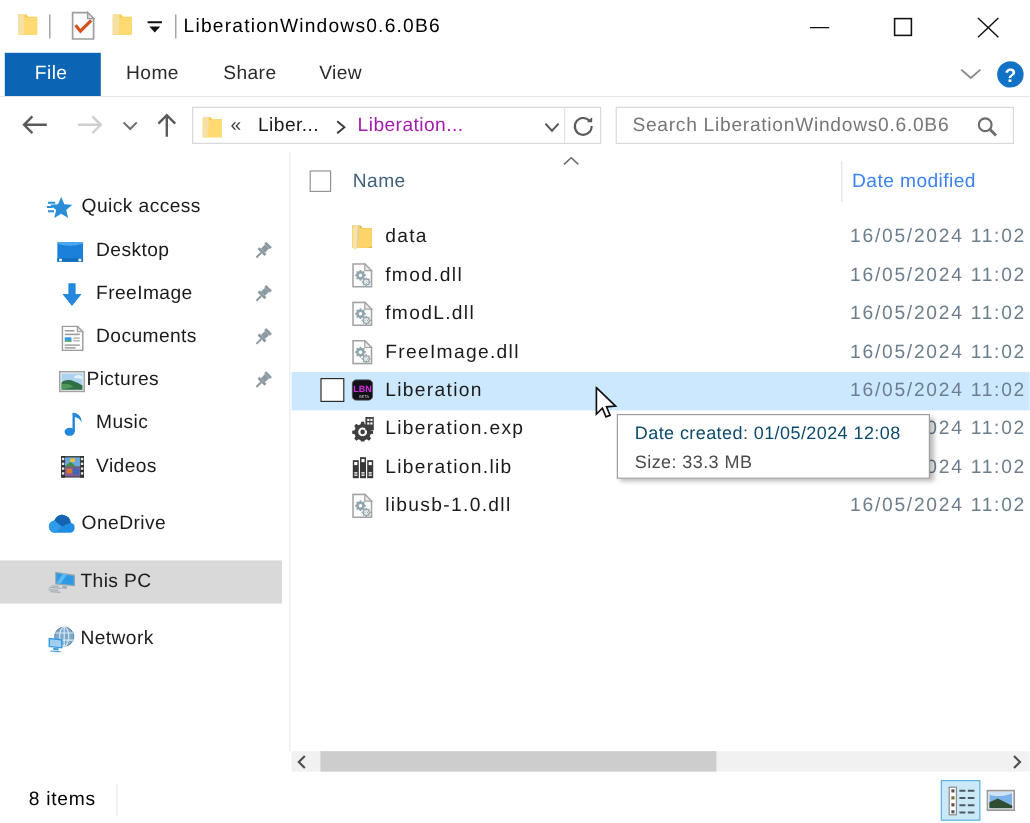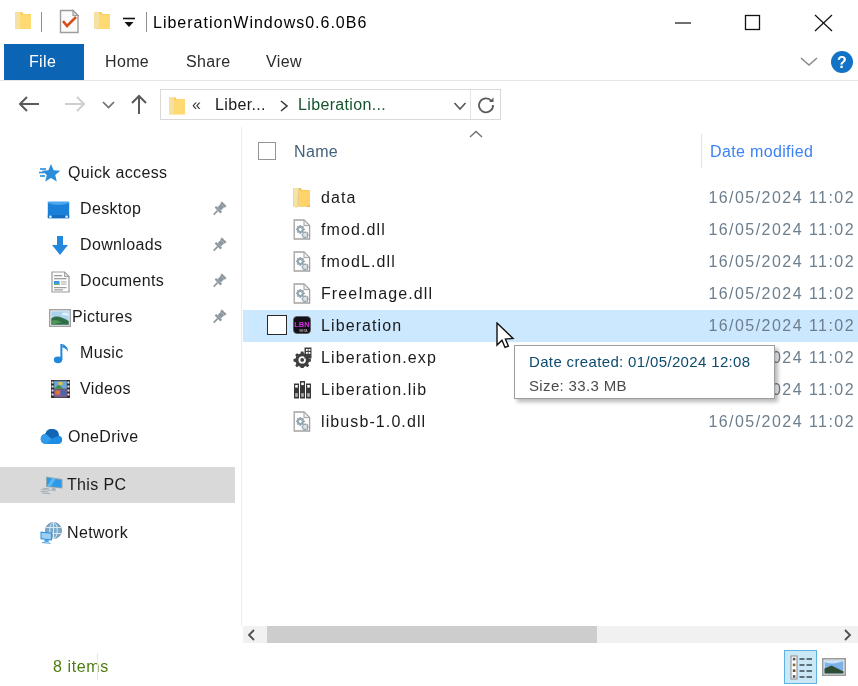--- a/index.html
+++ b/index.html
@@ -109,32 +109,39 @@
     <svg class="abs" style="left:7px;top:6px;" width="18" height="19" viewBox="0 0 18 19">
       <path d="M1 1.5 h6.5 l1.3 1.8 H17 v15 H1 Z" fill="#fcc94b"></path>
       <path d="M1 3.8 H17 V18.3 H1 Z" fill="#ffd972"></path>
       <path d="M1 1.5 h5 l-0.9 16.8 H1 Z" fill="#f5e1a4"></path>
     </svg>
     <div class="txt" style="left:31px;top:7px;color:#3a3a3a;">«</div>
     <div class="txt" style="left:54px;top:7px;color:#1a1a1a;">Liber...</div>
     <svg class="abs" style="left:117px;top:9px;" width="12" height="14" viewBox="0 0 12 14">
       <path d="M3 2 L9 7 L3 12" fill="none" stroke="#3a3a3a" stroke-width="1.6"></path>
     </svg>
-    <div class="txt" style="left:137px;top:7px;color:#14532d;">Liberation...</div>
+    <div class="txt" style="left:137px;top:7px;color:#a21caf;">Liberation...</div>
     <svg class="abs" style="left:291px;top:11px;" width="16" height="11" viewBox="0 0 16 11">
       <path d="M2.5 2 L8 8 L13.5 2" fill="none" stroke="#5a5a5a" stroke-width="1.7"></path>
     </svg>
     <div class="abs" style="left:309px;top:0;width:1px;height:29px;background:#e4e4e4;"></div>
 
     <svg class="abs" style="left:315px;top:5px;" width="20" height="20" viewBox="0 0 20 20">
       <path d="M15.5 6 A7 7 0 1 0 17 10" fill="none" stroke="#5a5a5a" stroke-width="1.8"></path>
       <path d="M17.5 2.5 v4.4 h-4.4 Z" fill="#5a5a5a"></path>
     </svg>
   </div>
 
+  <div class="abs" style="left:513px;top:8px;width:332px;height:31px;border:1px solid #d9d9d9;background:#fff;box-sizing:border-box;">
+    <div class="txt" style="left:13px;top:7px;color:#777;letter-spacing:0.6px;">Search LiberationWindows0.6.0B6</div>
+    <svg class="abs" style="left:299px;top:6px;" width="19" height="19" viewBox="0 0 19 19">
+      <circle cx="8" cy="8" r="5.3" fill="none" stroke="#6c6c6c" stroke-width="1.8"></circle>
+      <line x1="12" y1="12" x2="17" y2="17" stroke="#6c6c6c" stroke-width="2.4"></line>
+    </svg>
+  </div>
 </div>
 
 <div id="sidebar" class="abs" style="left:0;top:127px;width:240px;height:501px;">
 
   <div class="abs" style="left:0;top:340px;width:235px;height:36px;background:#d9d9d9;"></div>
 
   <svg class="abs" style="left:39px;top:36px;" width="22" height="20" viewBox="0 0 22 20">
     <path d="M12 1 l2.6 6.2 6.7 0.5 -5.1 4.4 1.6 6.5 -5.8 -3.5 -5.8 3.5 1.6 -6.5 -5.1 -4.4 6.7 -0.5 Z" fill="#2b8dd8"></path>
     <line x1="1" y1="6" x2="7" y2="6" stroke="#2b8dd8" stroke-width="1.6"></line>
     <line x1="0" y1="9.5" x2="5" y2="9.5" stroke="#2b8dd8" stroke-width="1.6"></line>
@@ -147,21 +154,21 @@
     <path d="M0.8 2 c6 2.5 15 2.5 21.4 0 v-1.2 H0.8 Z" fill="#4ba6ef"></path>
     <rect x="0.8" y="14.2" width="21.4" height="3" fill="#156dbd"></rect>
     <rect x="2.2" y="14.6" width="2.4" height="2.2" fill="#eaf4fd"></rect>
     <rect x="18.4" y="14.6" width="2.4" height="2.2" fill="#eaf4fd"></rect>
   </svg>
   <div class="txt" style="left:80px;top:74px;">Desktop</div>
 
   <svg class="abs" style="left:50px;top:108px;" width="20" height="21" viewBox="0 0 20 21">
     <path d="M7 1 h6 v9 h5 L10 20 L2 10 h5 Z" fill="#2287dd"></path>
   </svg>
-  <div class="txt" style="left:80px;top:110px;">Downloads</div>
+  <div class="txt" style="left:80px;top:110px;">FreeImage</div>
 
   <svg class="abs" style="left:51px;top:144px;" width="19" height="22" viewBox="0 0 19 22">
     <path d="M1 1 H13.5 l4.5 4.5 V21 H1 Z" fill="#fdfdfd" stroke="#9b9b9b" stroke-width="1.2"></path>
     <path d="M13.5 1 l4.5 4.5 h-4.5 Z" fill="#e4e4e4" stroke="#9b9b9b" stroke-width="0.9"></path>
     <rect x="3" y="4" width="8" height="1.3" fill="#9c9c9c"></rect>
     <rect x="3" y="7" width="12.5" height="1.3" fill="#9c9c9c"></rect>
     <path d="M3 10 h5.5 v4 H3 Z" fill="#3898e3"></path>
     <path d="M3 14 l2 -1.6 1.8 1.2 1.7 -1 v1.4 H3 Z" fill="#77b84a"></path>
     <rect x="10" y="10.2" width="5.5" height="1.2" fill="#b5b5b5"></rect>
     <rect x="10" y="12.4" width="5.5" height="1.2" fill="#b5b5b5"></rect>
@@ -377,21 +384,21 @@
 <div class="abs" style="left:243px;top:626px;width:615px;height:17px;background:#f1f1f1;"></div>
 <div class="abs" style="left:267px;top:626px;width:330px;height:17px;background:#cdcdcd;"></div>
 <svg class="abs" style="left:245px;top:628px;" width="14" height="14" viewBox="0 0 14 14">
   <path d="M9 2 L4 7 L9 12" fill="none" stroke="#505050" stroke-width="1.8"></path>
 </svg>
 <svg class="abs" style="left:840px;top:628px;" width="14" height="14" viewBox="0 0 14 14">
   <path d="M5 2 L10 7 L5 12" fill="none" stroke="#505050" stroke-width="1.8"></path>
 </svg>
 
 <div id="statusbar" class="abs" style="left:0;top:645px;width:858px;height:41px;">
-  <div class="txt" style="left:24px;top:14px;color:#4d7c0f;letter-spacing:0.6px;margin-left:29px;">8 items</div>
+  <div class="txt" style="left:24px;top:14px;color:#000000;letter-spacing:0.6px;">8 items</div>
   <div class="abs" style="left:97px;top:8px;width:1px;height:27px;background:#e9e9e9;"></div>
 
   <div class="abs" style="left:784px;top:5px;width:33px;height:34px;background:#cbe8f7;border:1px solid #5fb2e2;box-sizing:border-box;">
     <svg class="abs" style="left:5px;top:4px;" width="23" height="25" viewBox="0 0 23 25">
       <rect x="1" y="1" width="6" height="23" fill="#fff" stroke="#8a8a8a" stroke-width="1"></rect>
       <rect x="2.8" y="2.8" width="2.6" height="2.6" fill="#555"></rect>
       <rect x="2.8" y="8.6" width="2.6" height="2.6" fill="#7a6a3a"></rect>
       <rect x="2.8" y="14.4" width="2.6" height="2.6" fill="#6a4a3a"></rect>
       <rect x="2.8" y="20.2" width="2.6" height="2.6" fill="#556"></rect>
       <g stroke="#4a5a66" stroke-width="1.7">

